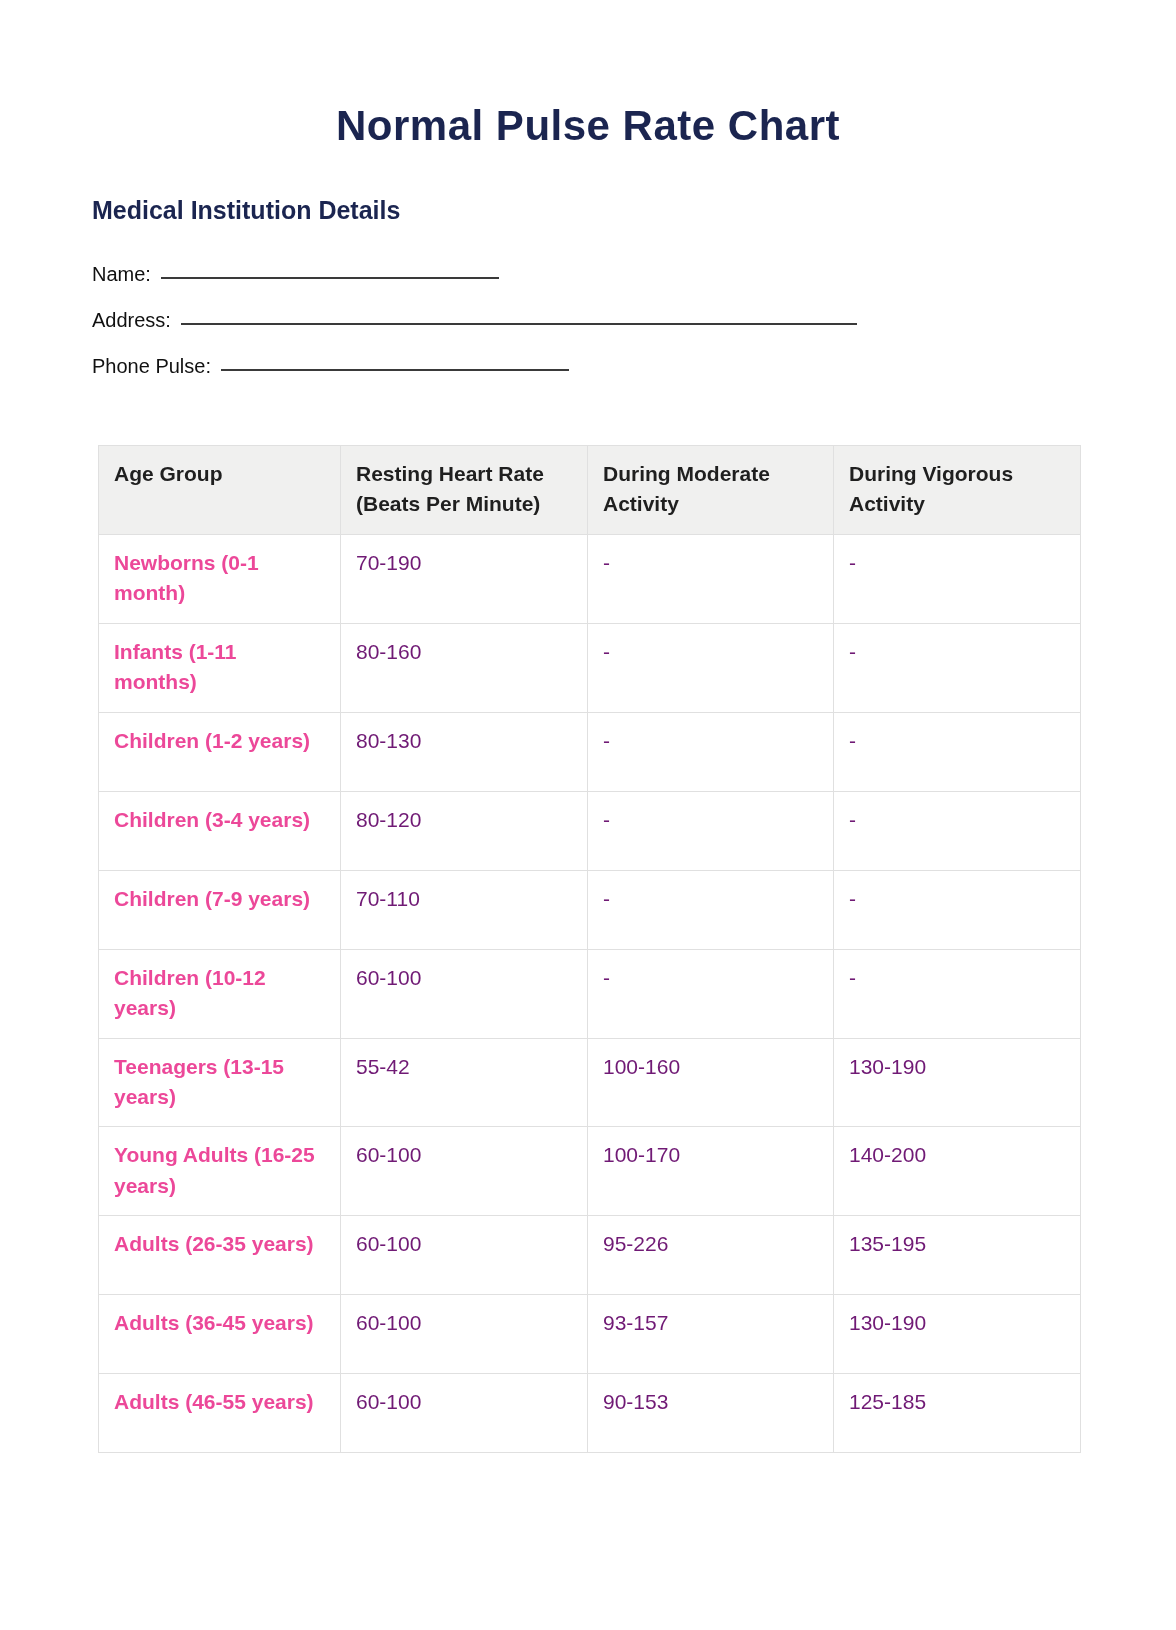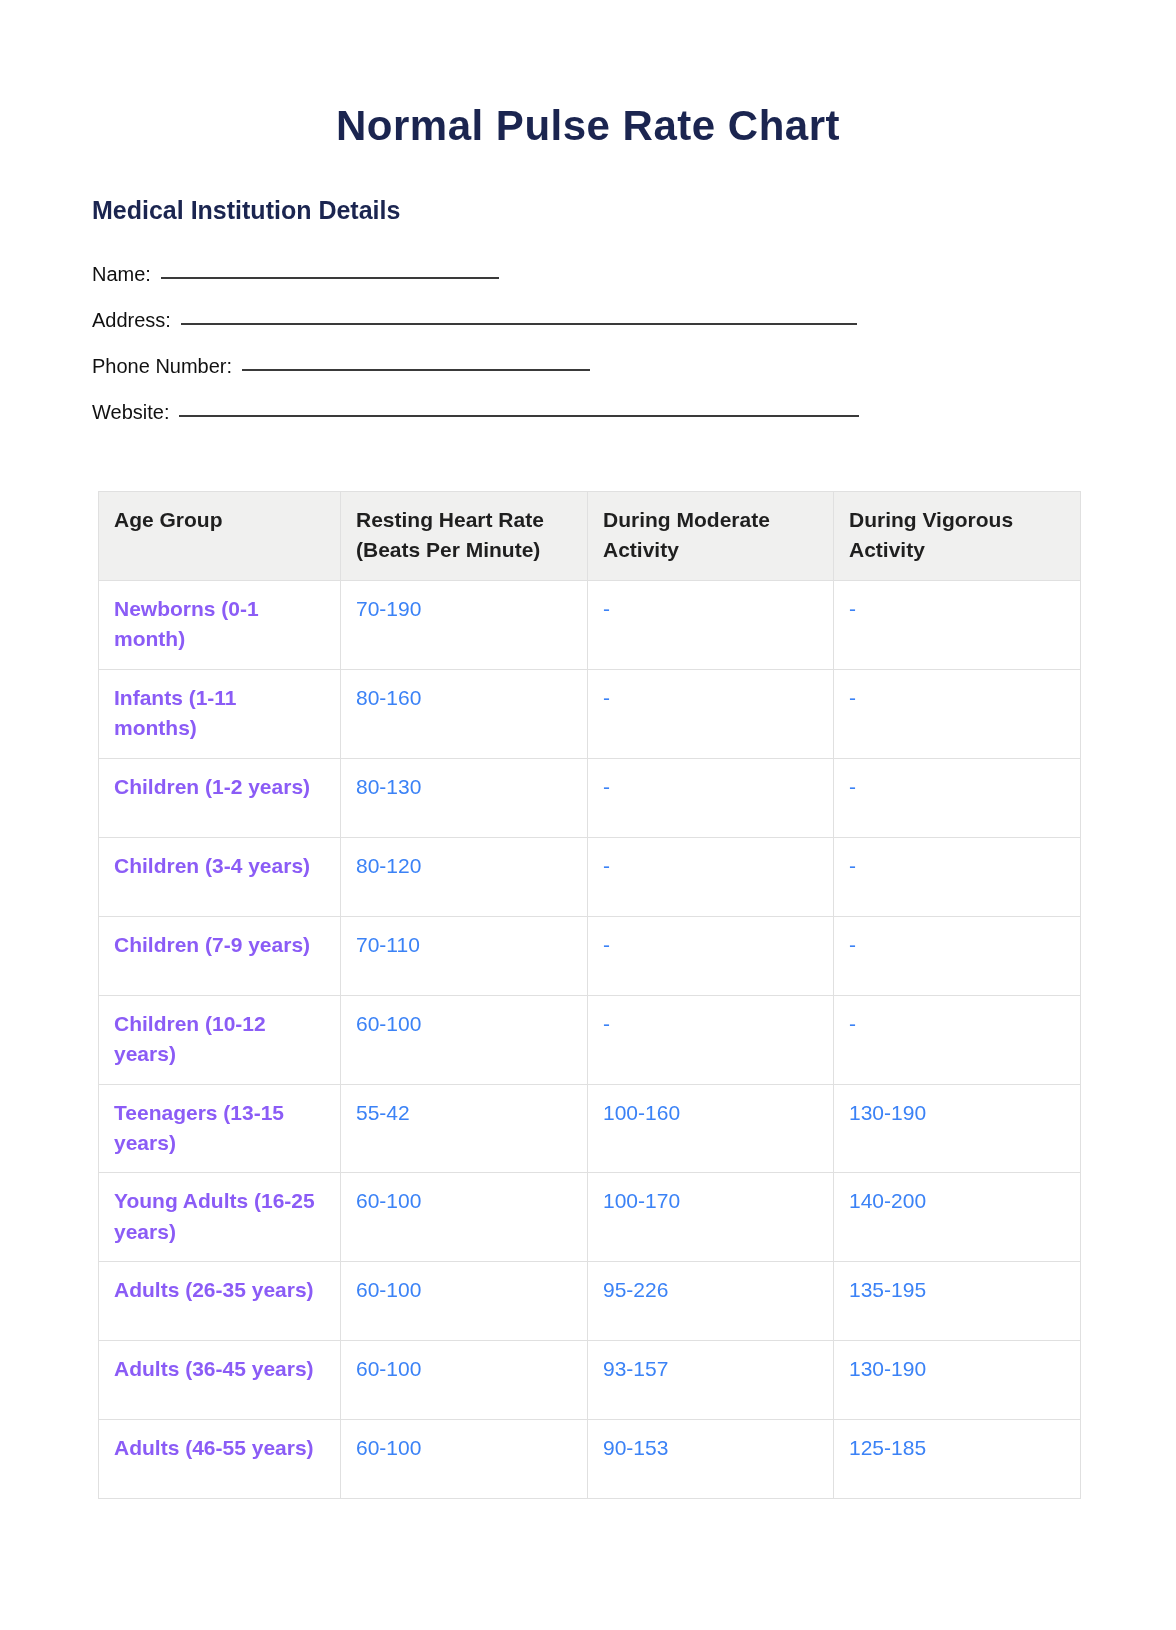--- a/index.html
+++ b/index.html
@@ -75,26 +75,26 @@
     word-wrap: break-word;
   }
   .pulse-table th {
     background: #f0f0ef;
     font-weight: bold;
     color: #1f1f1f;
     height: 75px;
   }
   .pulse-table td {
     background: #ffffff;
-    color: #3b82f6;
+    color: #701a75;
     height: 79px;
   }
   .pulse-table td.c-label {
     font-weight: bold;
-    color: #8b5cf6;
+    color: #ec4899;
   }
 </style>
 </head>
 <body>
 
 <div class="page">
   <h1 class="doc-title">Normal Pulse Rate Chart</h1>
 
   <div class="content">
     <h2 class="section-heading">Medical Institution Details</h2>
@@ -102,26 +102,22 @@
     <div class="form-area">
       <div class="form-row">
         <span class="label">Name:</span>
         <span class="blank blank-name"></span>
       </div>
       <div class="form-row">
         <span class="label">Address:</span>
         <span class="blank blank-address"></span>
       </div>
       <div class="form-row">
-        <span class="label">Phone Number:</span>
+        <span class="label">Phone Pulse:</span>
         <span class="blank blank-phone"></span>
-      </div>
-      <div class="form-row">
-        <span class="label">Website:</span>
-        <span class="blank blank-website"></span>
       </div>
     </div>
 
     <table class="pulse-table">
       <colgroup>
         <col class="c1">
           <col class="c2">
           <col class="c3">
           <col class="c4">
       </colgroup>

